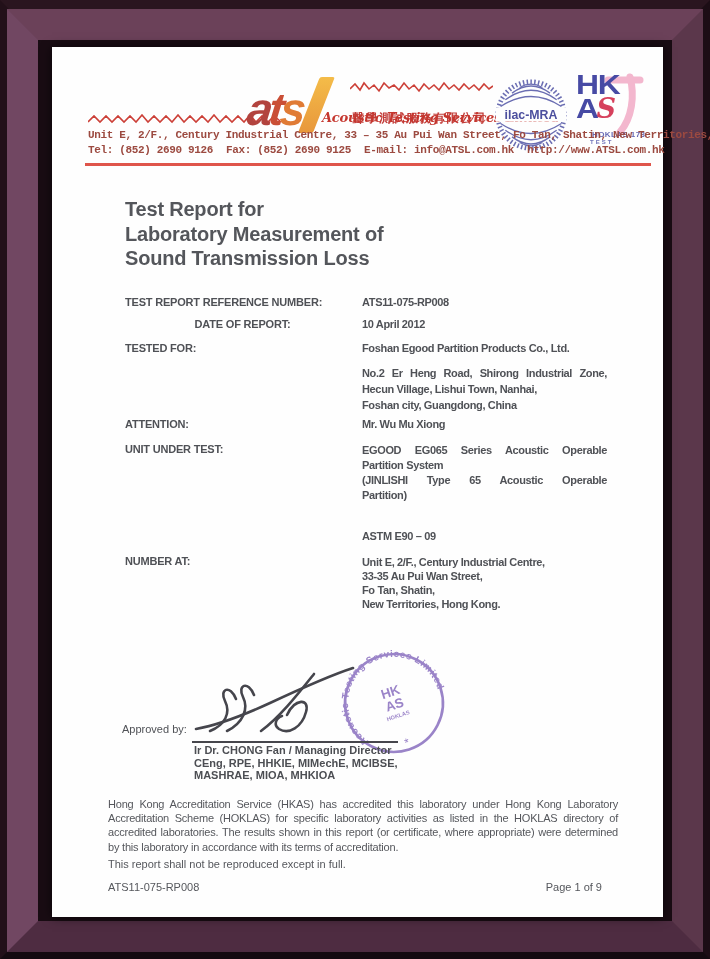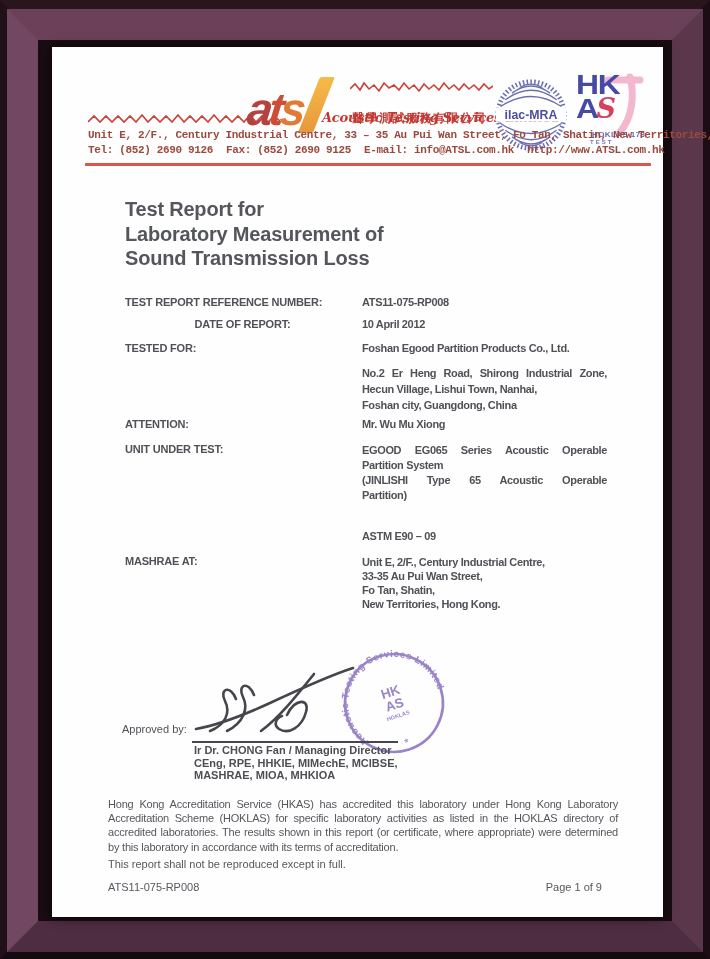--- a/index.html
+++ b/index.html
@@ -219,21 +219,21 @@
   <div class="abs flabel" style="top:396px;">UNIT UNDER TEST:</div>
   <div class="abs fvalue" style="top:396px; line-height:15px;">
     <span class="jline">EGOOD EG065 Series Acoustic Operable</span>
     <span class="nline">Partition System</span>
     <span class="jline">(JINLISHI Type 65 Acoustic Operable</span>
     <span class="nline">Partition)</span>
   </div>
 
   <div class="abs fvalue" style="top:483px;">ASTM E90 – 09</div>
 
-  <div class="abs flabel" style="top:508px;">MASHRAE AT:</div>
+  <div class="abs flabel" style="top:508px;">NUMBER AT:</div>
   <div class="abs fvalue" style="top:508px; line-height:14px;">
     <span class="nline">Unit E, 2/F., Century Industrial Centre,</span>
     <span class="nline">33-35 Au Pui Wan Street,</span>
     <span class="nline">Fo Tan, Shatin,</span>
     <span class="nline">New Territories, Hong Kong.</span>
   </div>
 
   <svg class="abs sig-svg" width="168" height="82" viewBox="0 0 168 82">
     <g stroke="#45454c" stroke-width="2.6" fill="none" stroke-linecap="round">
       <path d="M6,66 C28,62 54,52 80,40 C110,26 138,13 163,5"></path>

